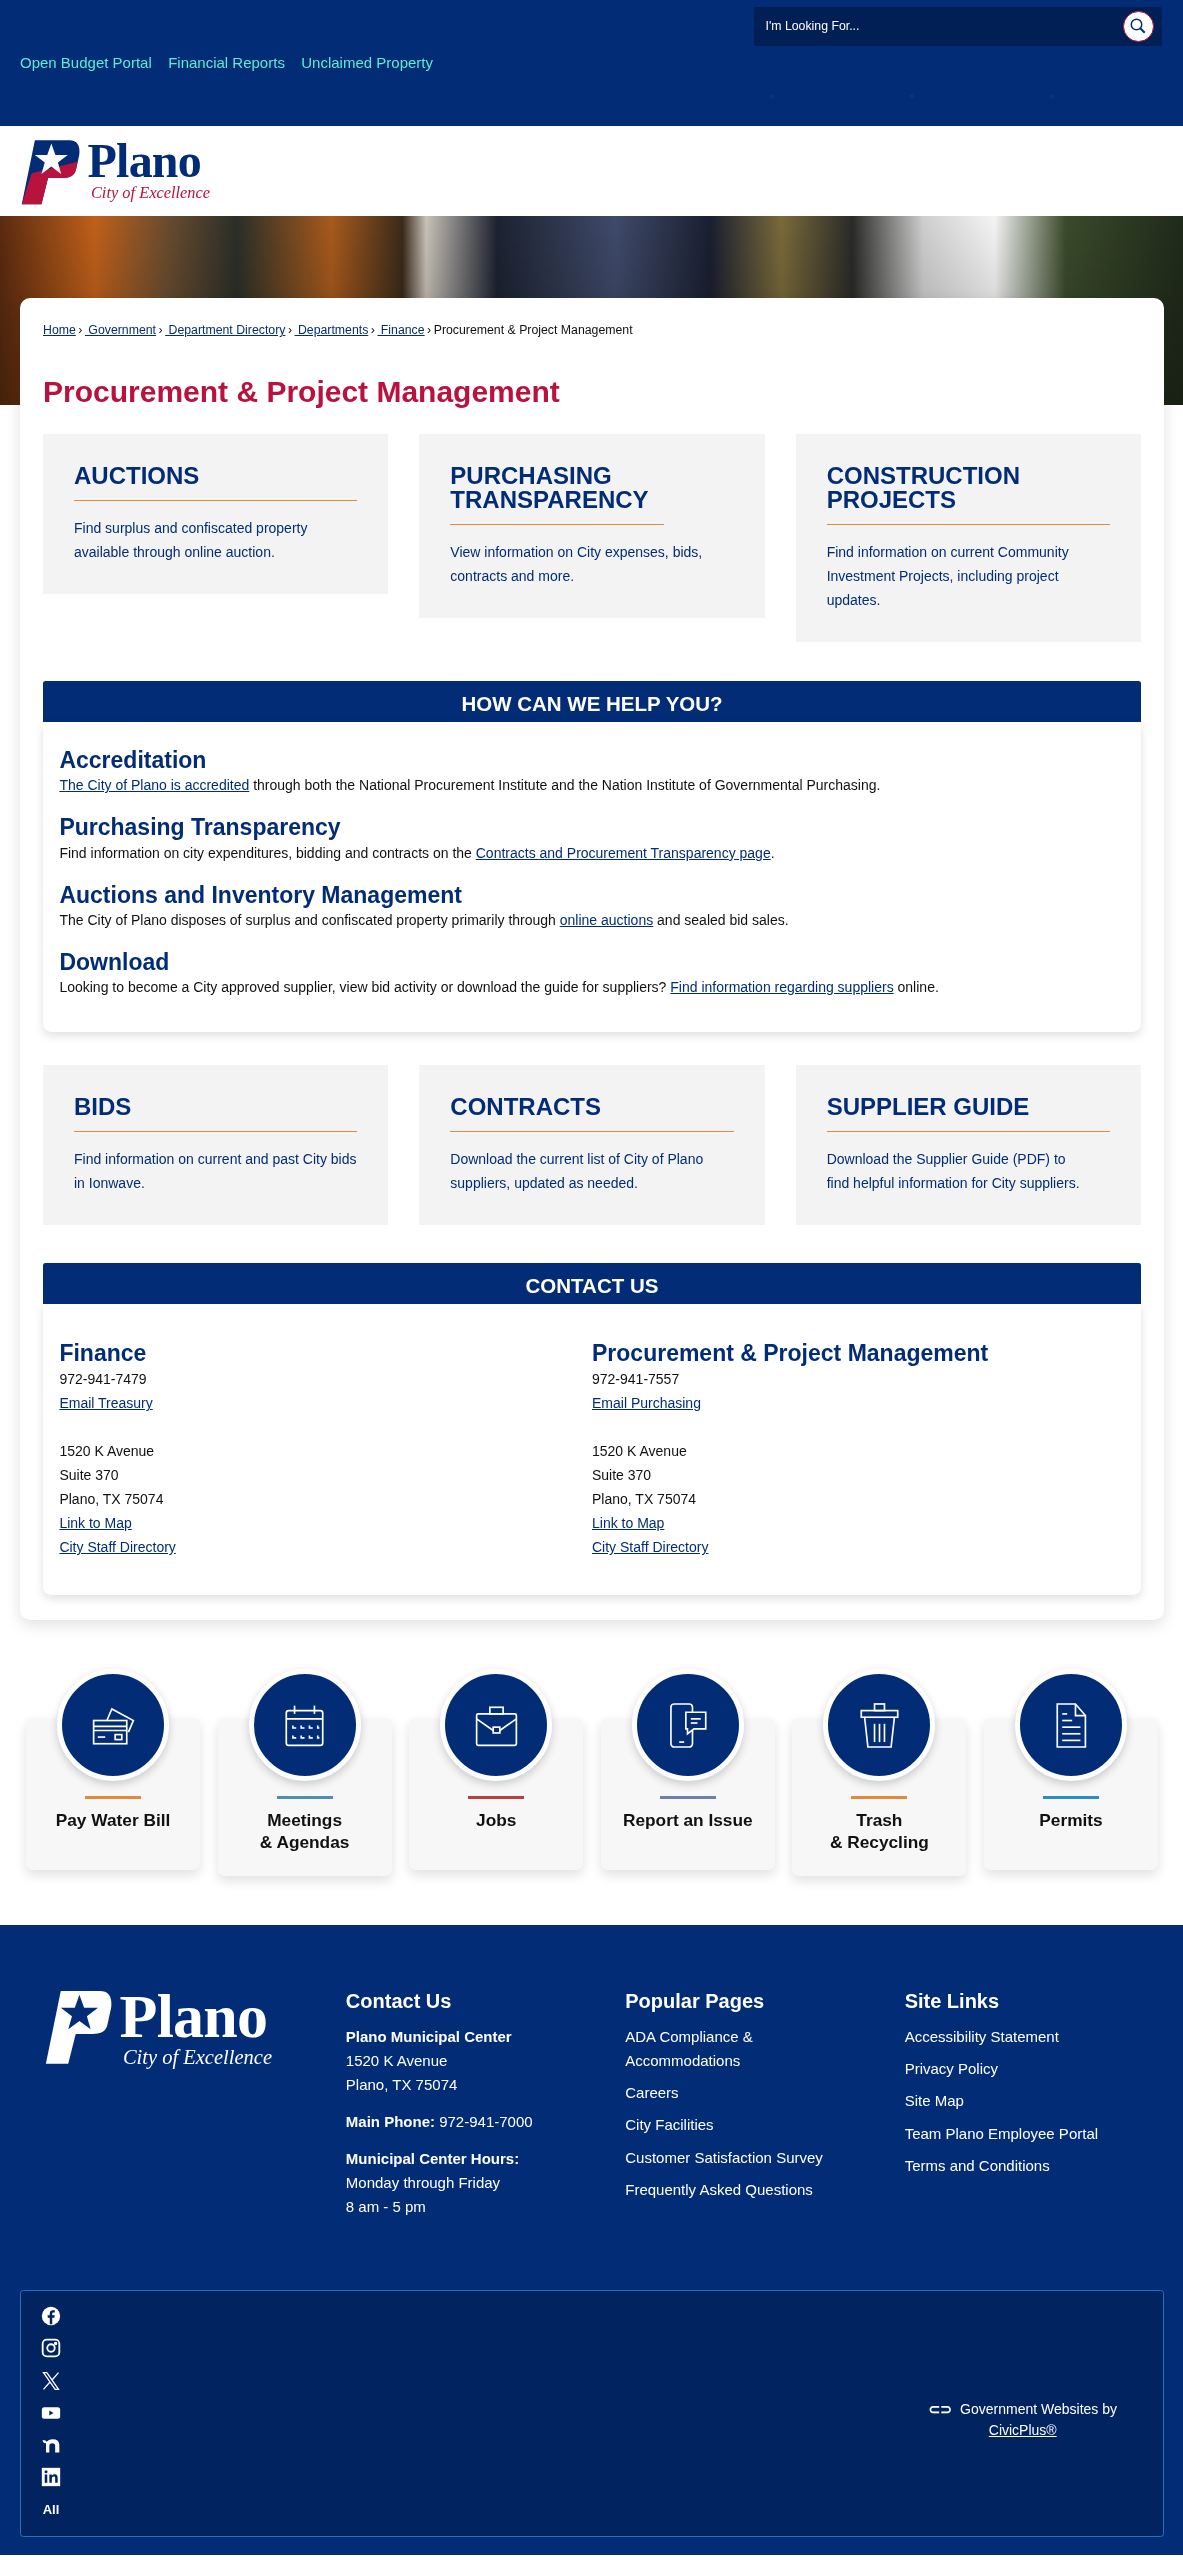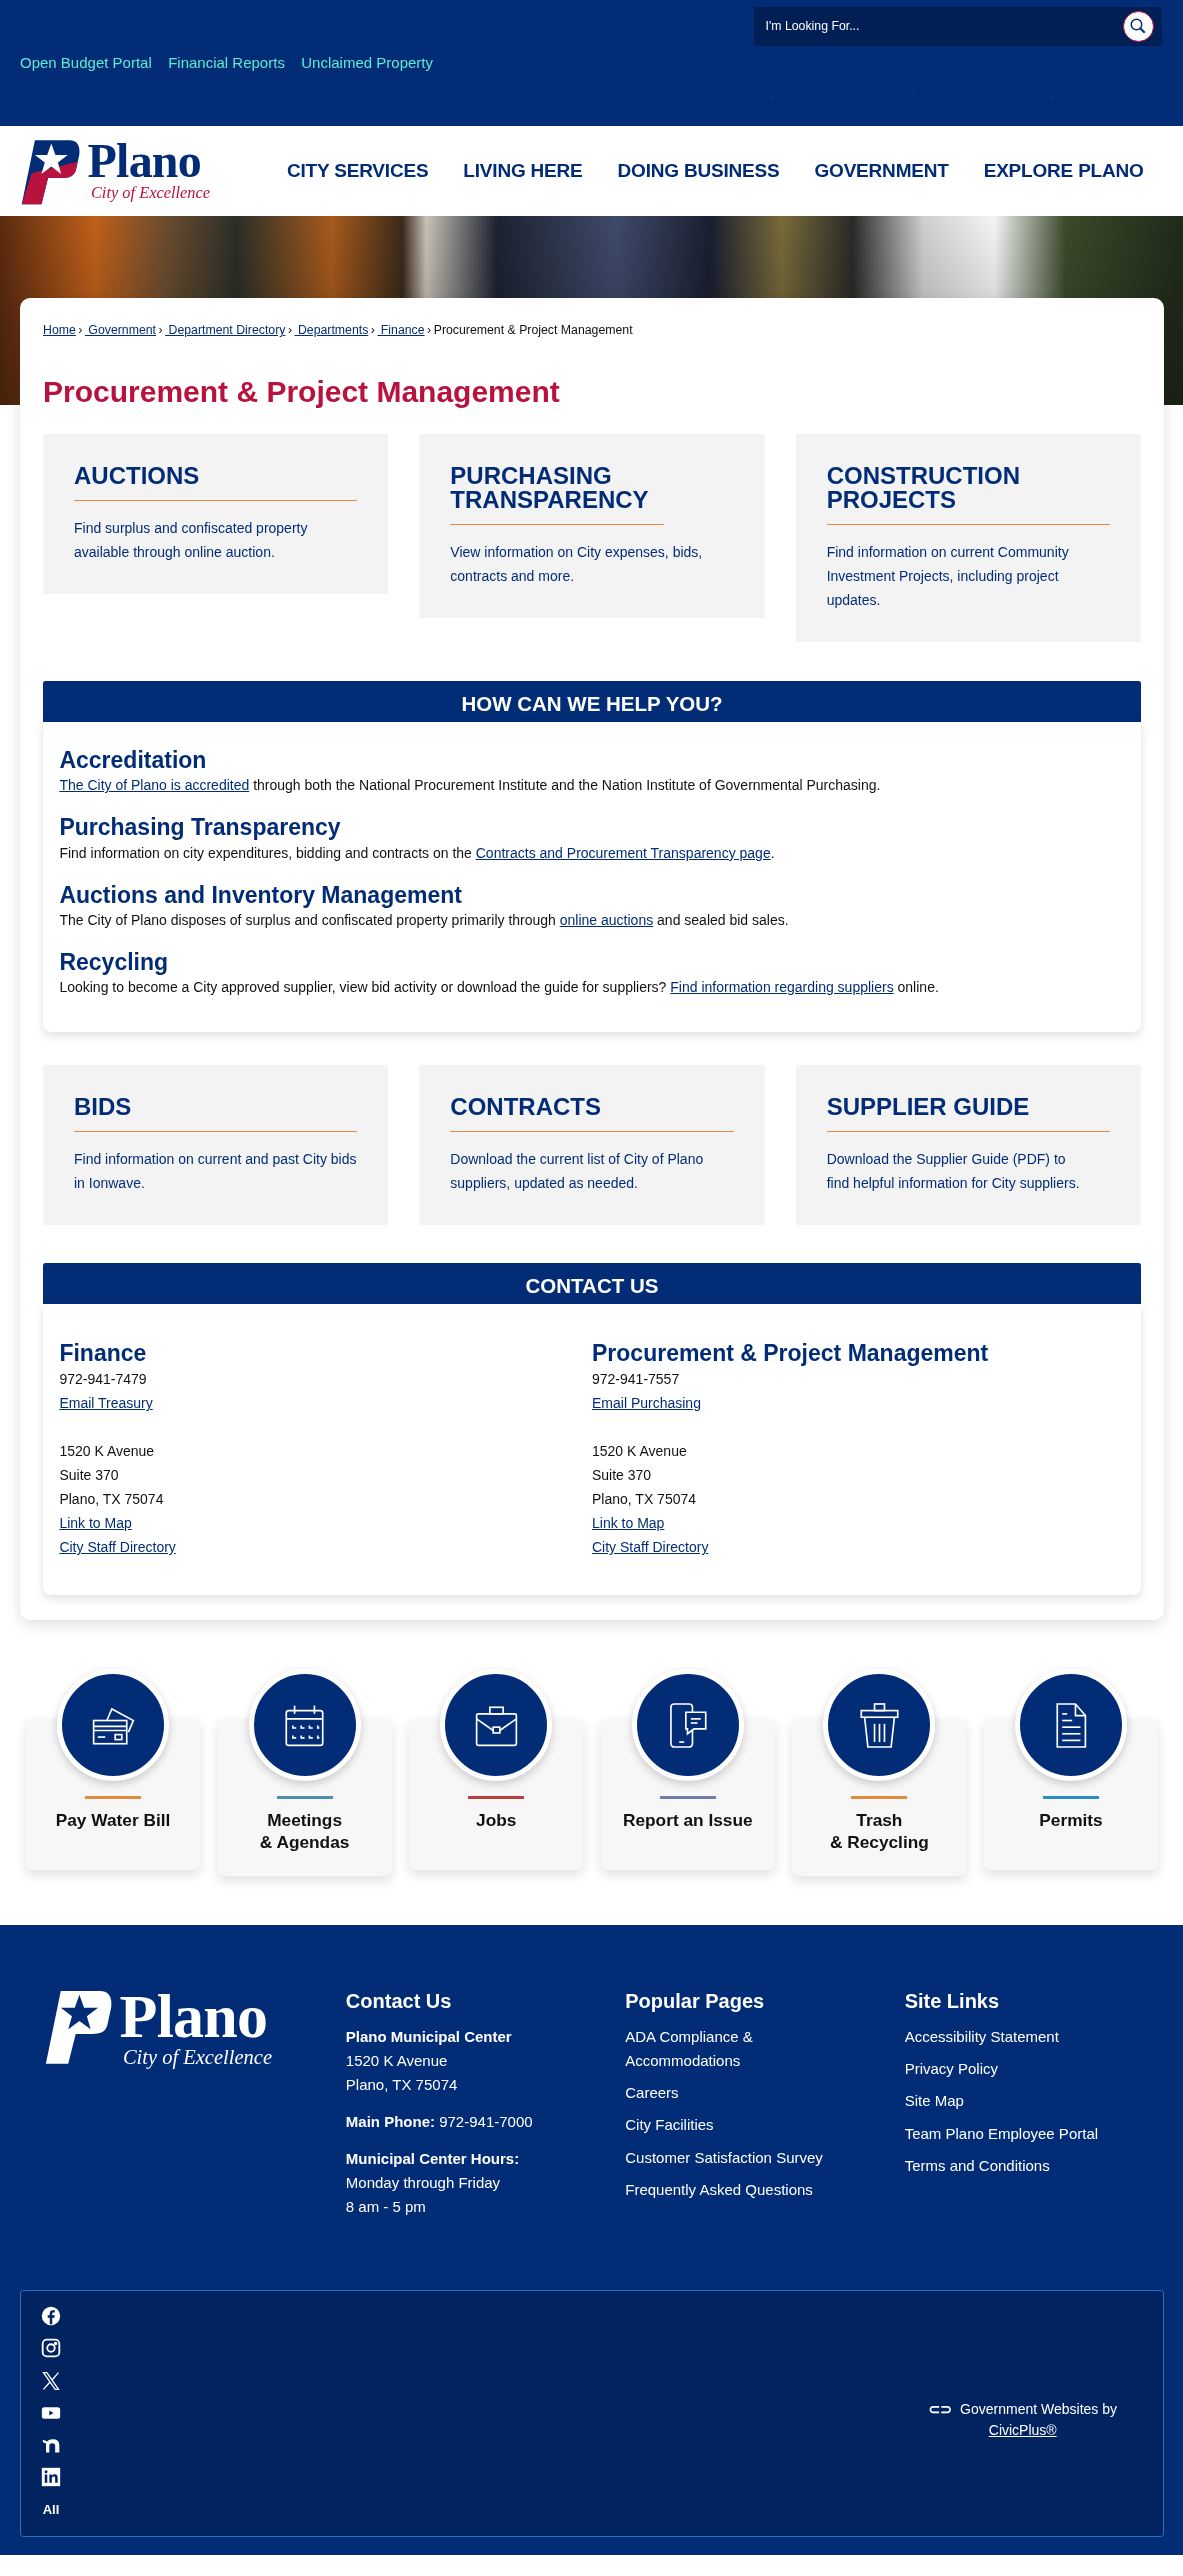--- a/index.html
+++ b/index.html
@@ -115,27 +115,20 @@
     <svg width="61" height="69" viewBox="0 0 74 84">
       <path d="M18 4 L60 4 Q74 4 72 22 L68 40 Q66 50 52 50 L34 50 L26 82 L2 82 Z" fill="#022d76"></path>
       <path d="M14 44 L70 30 L68 40 Q66 50 52 50 L34 50 L26 82 L2 82 Z" fill="#b8123e"></path>
       <polygon points="38,8 43,22 58,22 46,31 50,45 38,36 26,45 30,31 18,22 33,22" fill="#fff"></polygon>
     </svg>
     <div class="logo-text">
       <div class="logo-word">Plano</div>
       <div class="logo-tag">City of Excellence</div>
     </div>
   </div>
-  <nav class="mainnav">
-    <a href="#">CITY SERVICES</a>
-    <a href="#">LIVING HERE</a>
-    <a href="#">DOING BUSINESS</a>
-    <a href="#">GOVERNMENT</a>
-    <a href="#">EXPLORE PLANO</a>
-  </nav>
 </div>
 
 <div class="hero"></div>
 
 <div class="content-card">
   <div class="breadcrumb">
     <a href="#">Home</a><span class="sep">›</span><a href="#"> Government</a><span class="sep">›</span><a href="#"> Department Directory</a><span class="sep">›</span><a href="#"> Departments</a><span class="sep">›</span><a href="#"> Finance</a><span class="sep">›</span><span>Procurement &amp; Project Management</span>
   </div>
 
   <h1 class="page-title">Procurement &amp; Project Management</h1>
@@ -163,21 +156,21 @@
     </div>
     <div class="help-item">
       <h4>Purchasing Transparency</h4>
       <p><span>Find information on city expenditures, bidding and contracts on the </span><a href="#">Contracts and Procurement Transparency page</a><span>.</span></p>
     </div>
     <div class="help-item">
       <h4>Auctions and Inventory Management</h4>
       <p><span>The City of Plano disposes of surplus and confiscated property primarily through </span><a href="#">online auctions</a><span> and sealed bid sales.</span></p>
     </div>
     <div class="help-item">
-      <h4>Recycling</h4>
+      <h4>Download</h4>
       <p><span>Looking to become a City approved supplier, view bid activity or download the guide for suppliers? </span><a href="#">Find information regarding suppliers</a><span> online.</span></p>
     </div>
   </div>
 
   <div class="tiles" style="margin-top:33px">
     <div class="tile">
       <h3>BIDS</h3>
       <p>Find information on current and past City bids in Ionwave.</p>
     </div>
     <div class="tile">

